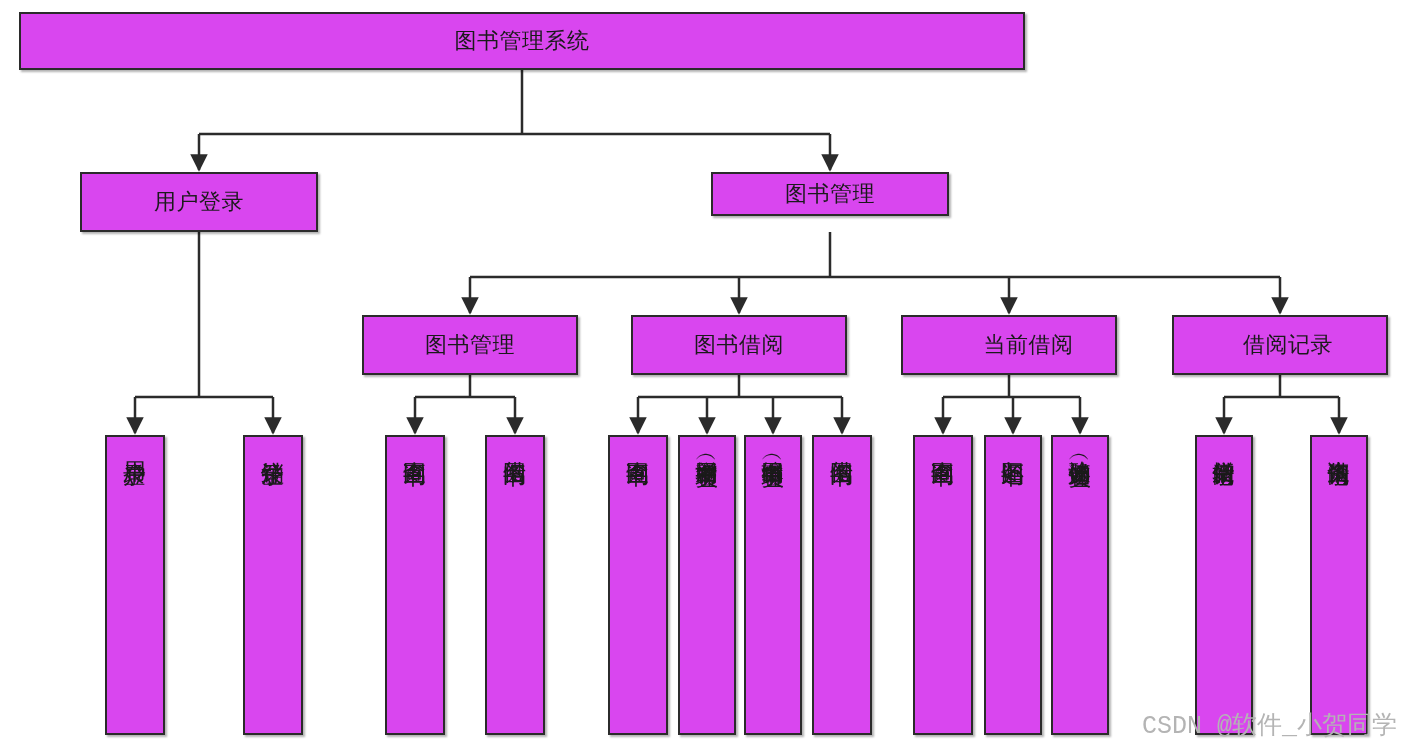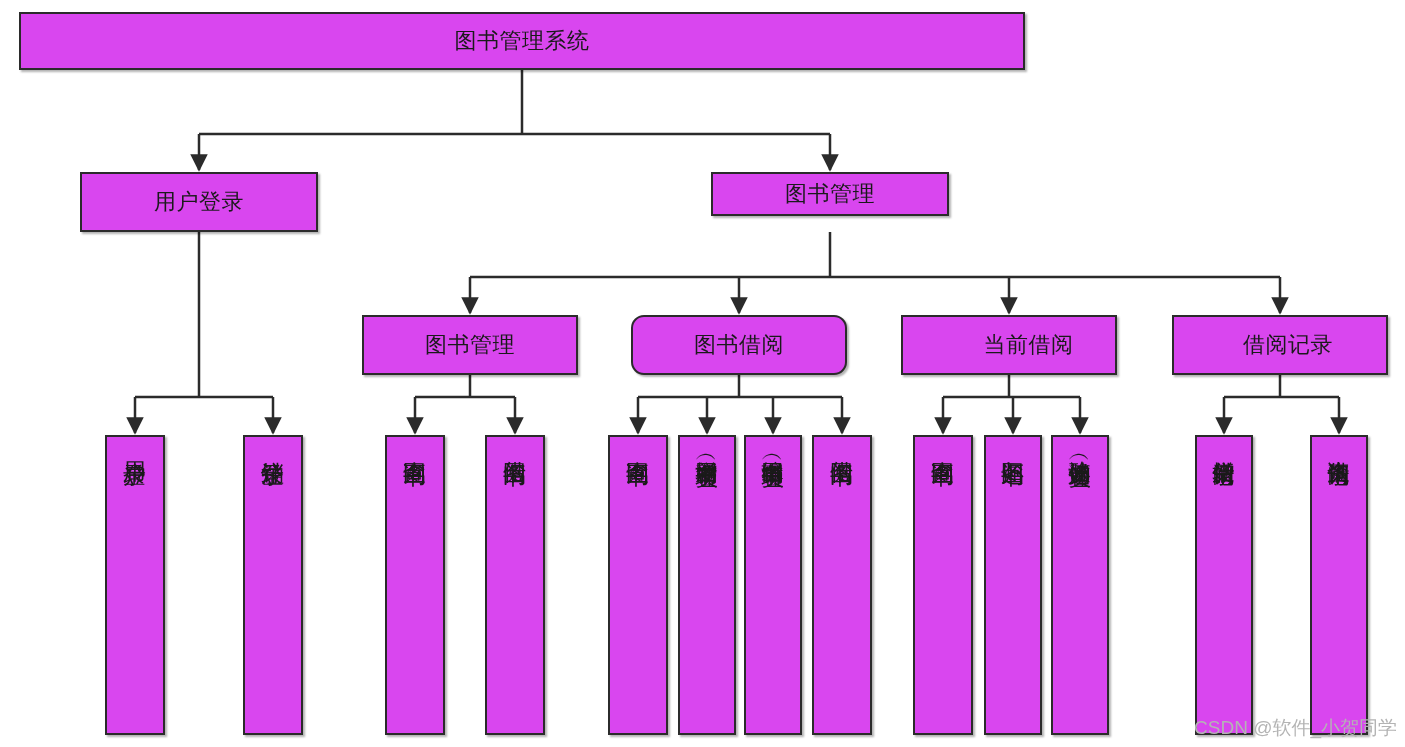--- a/index.html
+++ b/index.html
@@ -59,25 +59,25 @@
     letter-spacing: 1px;
     white-space: nowrap;
   }
   .node.vert.tall .lbl {
     font-size: 22px;
   }
   .watermark {
     position: absolute;
     right: 8px;
     bottom: 6px;
-    font-size: 19px;
+    font-size: 25px;
     color: #b4b4b4;
     z-index: 5;
     white-space: nowrap;
-    font-family: Liberation Sans, sans-serif;
+    font-family: Liberation Mono, monospace;
   }
 </style>
 </head>
 <body>
 
 <div id="canvas">
 
   <svg id="edges" viewBox="0 0 1405 747" xmlns="http://www.w3.org/2000/svg">
     <defs>
       <marker id="arrow" viewBox="0 0 10 10" refX="9" refY="5" markerWidth="7" markerHeight="7" orient="auto-start-reverse">
@@ -127,21 +127,21 @@
     </div>
     <div class="node horiz" style="left: 80px; top: 172px; width: 238px; height: 60px;">
       <span class="lbl">用户登录</span>
     </div>
     <div class="node horiz" style="left: 711px; top: 172px; width: 238px; height: 44px;">
       <span class="lbl">图书管理</span>
     </div>
     <div class="node horiz" style="left: 362px; top: 315px; width: 216px; height: 60px;">
       <span class="lbl">图书管理</span>
     </div>
-    <div class="node horiz" style="left: 631px; top: 315px; width: 216px; height: 60px; border-radius: 13px;">
+    <div class="node horiz" style="left: 631px; top: 315px; width: 216px; height: 60px;">
       <span class="lbl">图书借阅</span>
     </div>
     <div class="node horiz" style="left: 901px; top: 315px; width: 216px; height: 60px; padding-left: 39px;">
       <span class="lbl">当前借阅</span>
     </div>
     <div class="node horiz" style="left: 1172px; top: 315px; width: 216px; height: 60px; padding-left: 16px;">
       <span class="lbl">借阅记录</span>
     </div>
     <div class="node vert" style="left: 105px; top: 435px; width: 60px; height: 300px;">
       <span class="lbl">用户登录</span>

